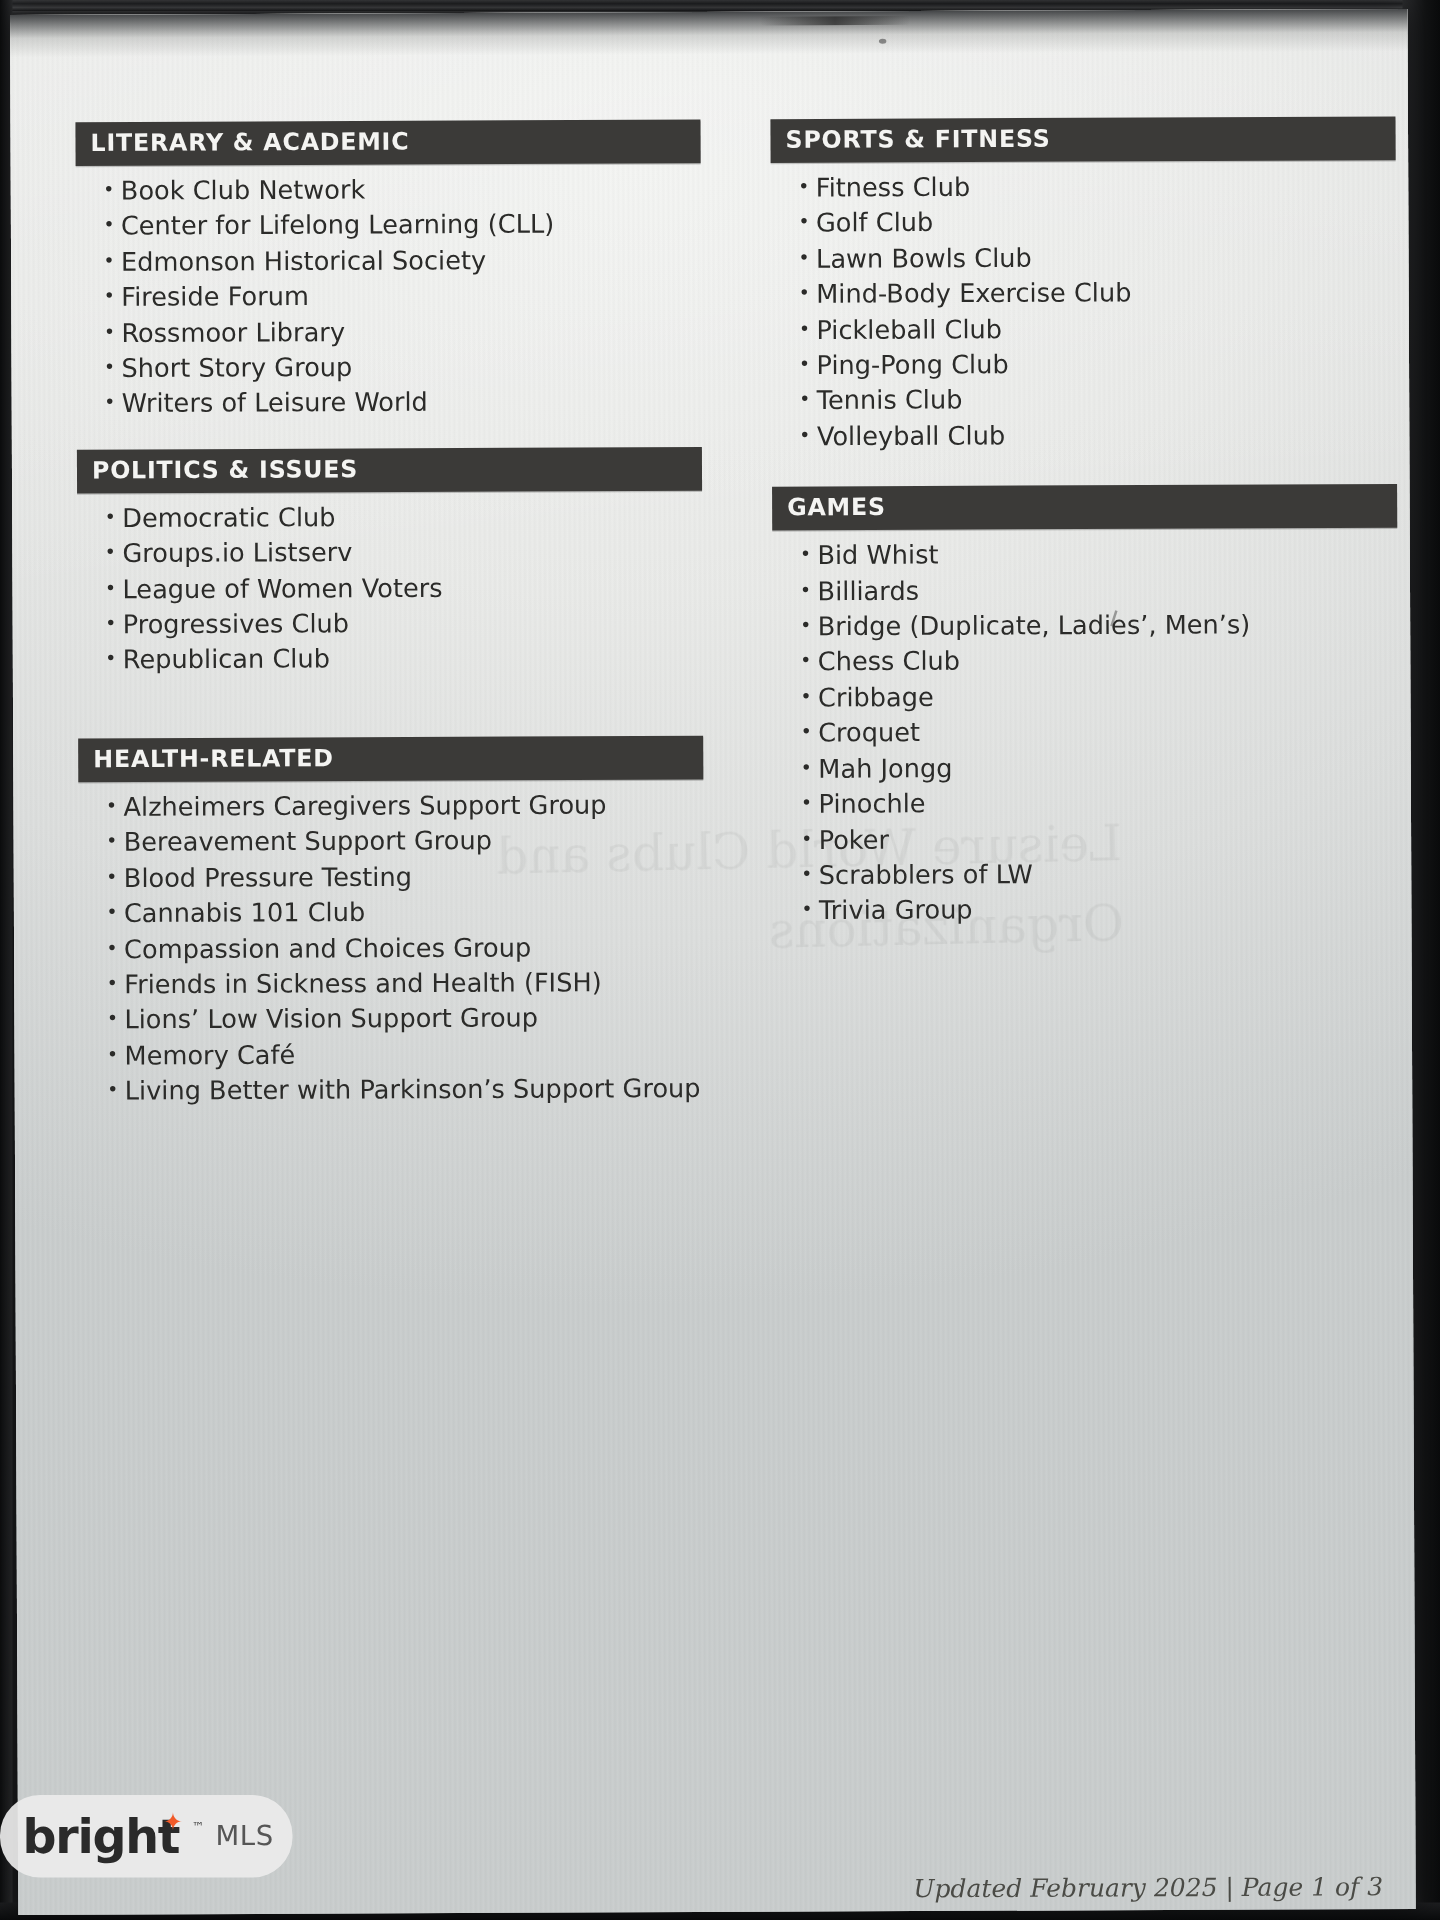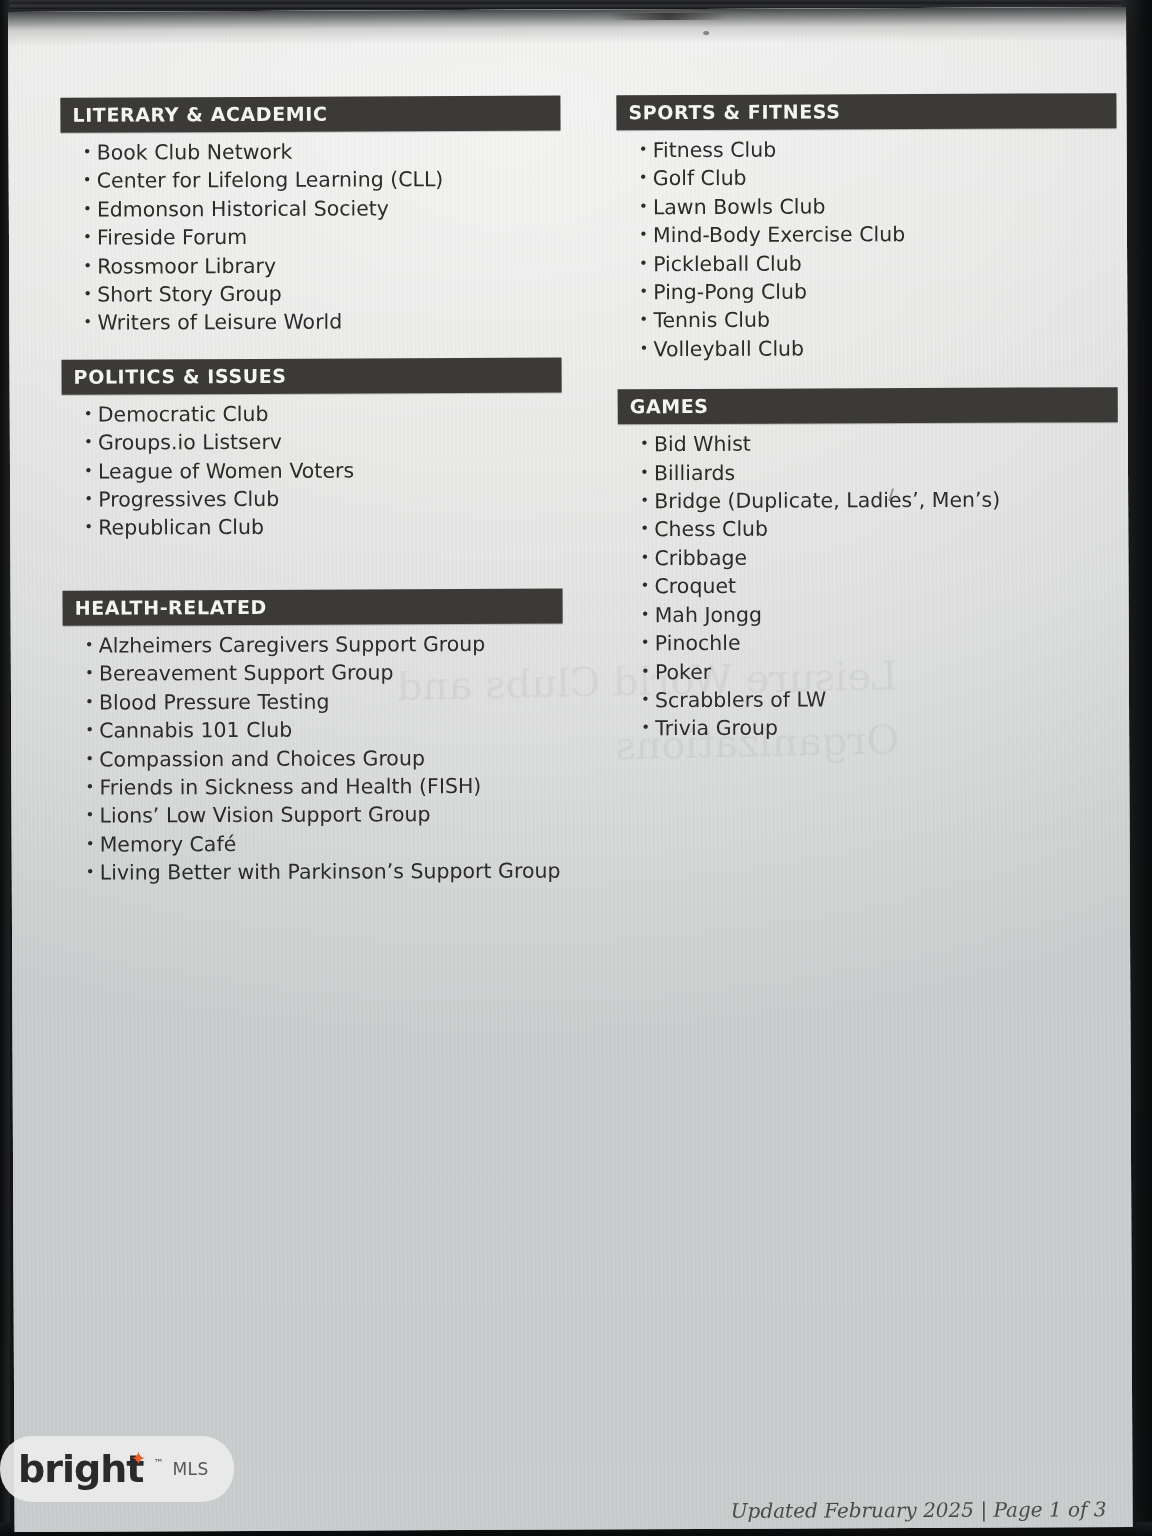--- a/index.html
+++ b/index.html
@@ -216,21 +216,21 @@
     font-family: "DejaVu Sans", sans-serif;
     font-size: 10px;
     color: #3a3a3a;
     vertical-align: top;
     margin-left: 10px;
     margin-top: -14px;
     display: inline-block;
   }
   #wm-mls {
     font-family: "DejaVu Sans", sans-serif;
-    font-size: 17px;
+    font-size: 22px;
     color: #565656;
     margin-left: 9px;
     letter-spacing: .5px;
   }
 
   
   #stray-tick {
     position: absolute;
     left: 880px;
     top: 480px;

